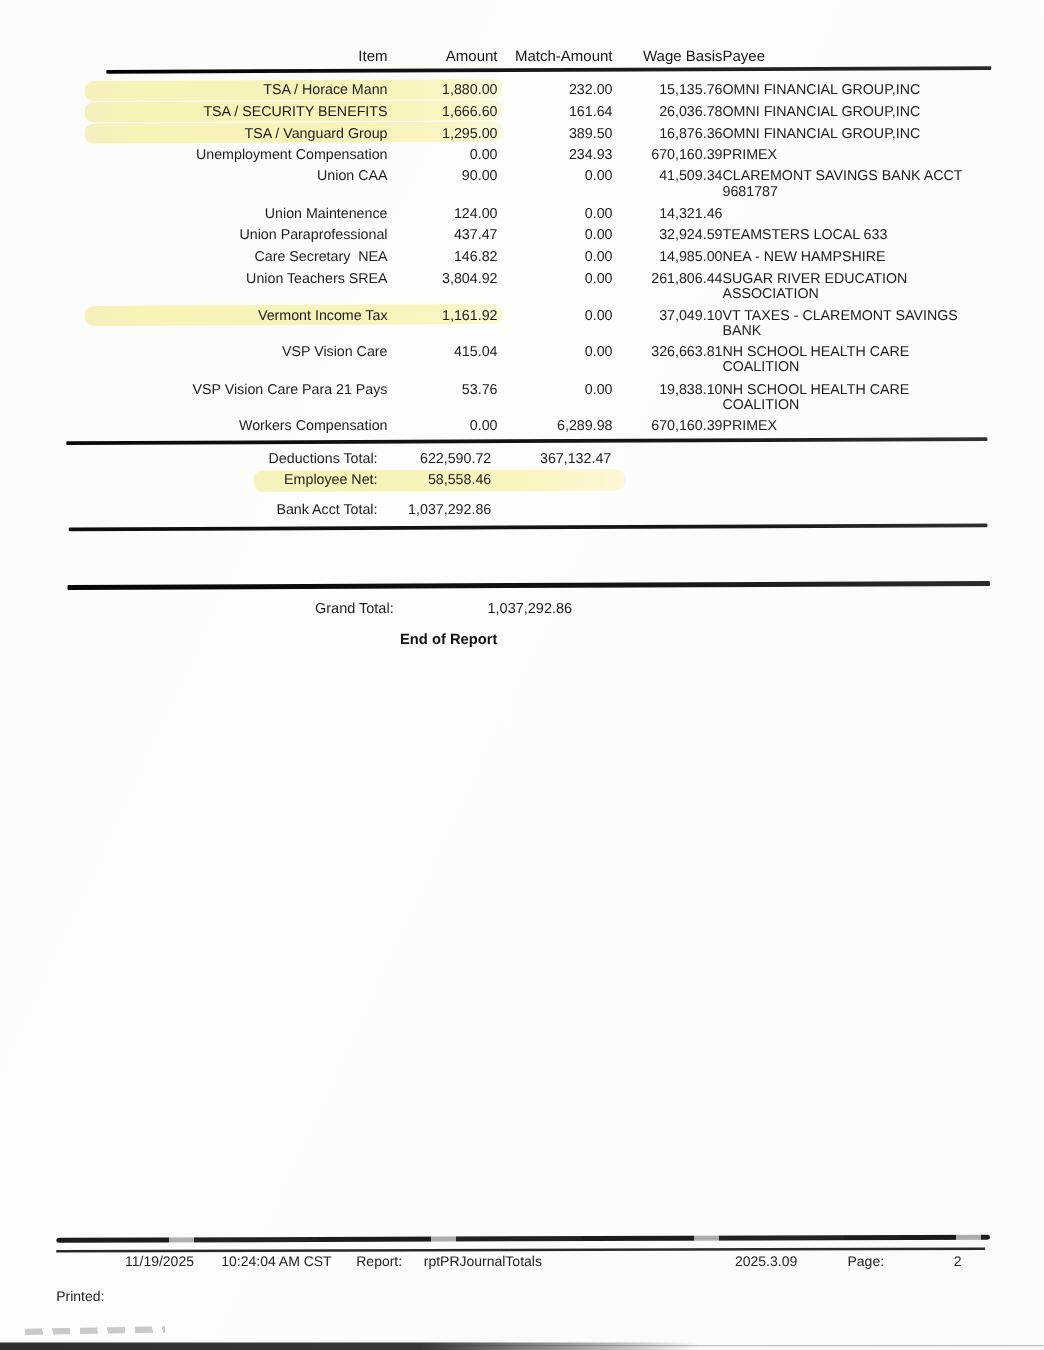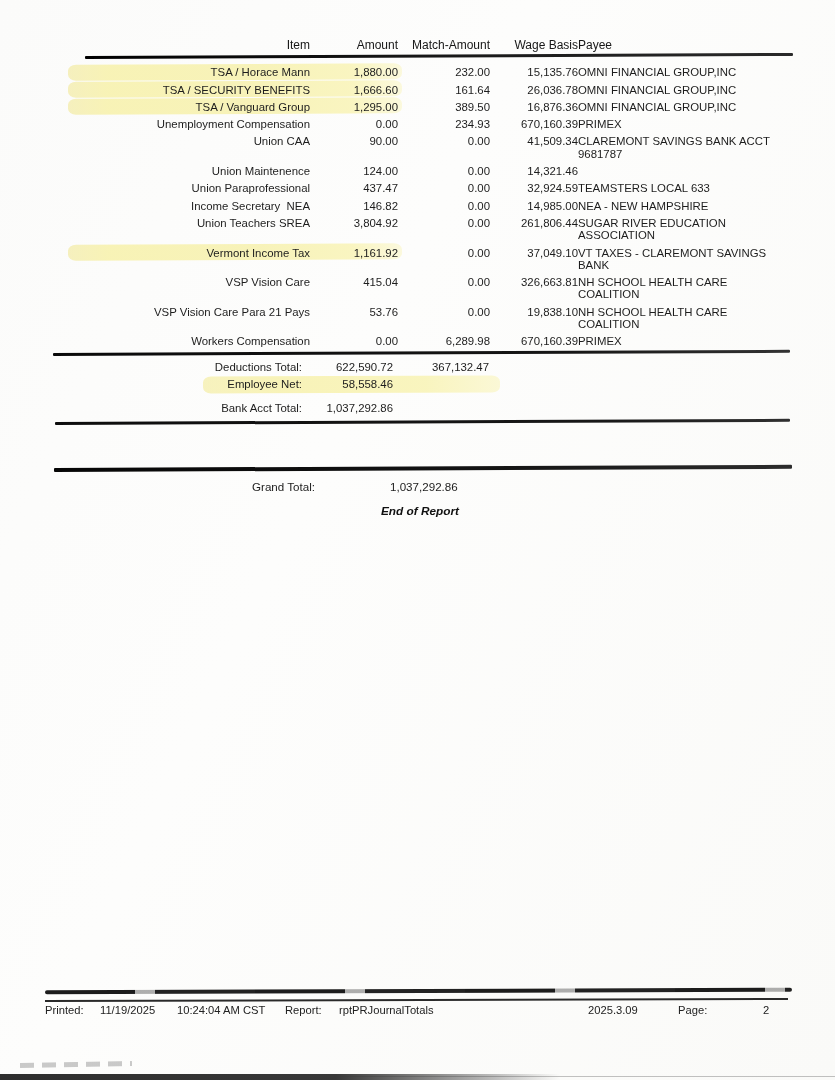--- a/index.html
+++ b/index.html
@@ -53,30 +53,30 @@
     background:linear-gradient(90deg,rgba(243,235,150,.6) 0%,rgba(247,241,172,.85) 25%,rgba(248,243,180,.85) 75%,rgba(250,246,198,.7) 100%);
     transform:rotate(-0.2deg);
   }
   
   .grand-block{position:absolute;top:468px;left:0;width:835px;}
   .rule-grand{height:4px;width:738px;margin-left:54px;
     background:linear-gradient(90deg,#060606 0%,#141414 60%,#2c2c2c 100%);}
   .grand-row{position:absolute;top:12px;left:0;width:835px;font-size:11.6px;}
   .grand-label{position:absolute;left:252px;width:110px;text-align:left;}
   .grand-value{position:absolute;left:390px;}
-  .end-report{position:absolute;top:36px;left:320px;width:200px;text-align:center;font-weight:bold;font-size:11.8px;color:#111;font-style:italic;}
+  .end-report{position:absolute;top:36px;left:320px;width:200px;text-align:left;font-weight:bold;font-size:11.8px;color:#111;}
   
   .footer{position:absolute;top:988px;left:0;width:835px;font-size:11.2px;color:#222;}
   .footer-rule-smudge{position:absolute;top:1px;left:45px;width:747px;height:3.5px;border-radius:2px;
     background:repeating-linear-gradient(90deg,#1c1c1c 0 90px,rgba(28,28,28,.35) 90px 110px,#222 110px 210px);
     transform:rotate(-0.2deg);}
   .footer-rule{position:absolute;top:11px;left:45px;width:743px;height:2px;background:#2a2a2a;transform:rotate(-0.15deg);}
   .footer-text{position:absolute;top:16px;left:0;width:835px;height:16px;}
   .footer-text span{position:absolute;white-space:nowrap;}
-  .f-printed-label{left:45px;}
+  .f-printed-label{left:45px;margin-top:28px;}
   .f-printed-date{left:100px;}
   .f-printed-time{left:177px;}
   .f-report-label{left:285px;}
   .f-report-name{left:339px;}
   .f-version{left:588px;}
   .f-page-label{left:678px;}
   .f-page-number{left:763px;}
   
   .scan-bottom-bar{position:absolute;bottom:0;left:0;width:560px;height:6px;
     background:linear-gradient(90deg,#2e2e2e 0%,#383838 60%,rgba(70,70,70,.35) 88%,rgba(90,90,90,0) 100%);}
@@ -156,21 +156,21 @@
       <div class="grid-row">
         <div class="cell item">Union Paraprofessional</div>
         <div class="cell num">437.47</div>
         <div class="cell num">0.00</div>
         <div class="cell num">32,924.59</div>
         <div class="cell payee">
           <div>TEAMSTERS LOCAL 633</div>
         </div>
       </div>
       <div class="grid-row">
-        <div class="cell item">Income Secretary  NEA</div>
+        <div class="cell item">Care Secretary  NEA</div>
         <div class="cell num">146.82</div>
         <div class="cell num">0.00</div>
         <div class="cell num">14,985.00</div>
         <div class="cell payee">
           <div>NEA - NEW HAMPSHIRE</div>
         </div>
       </div>
       <div class="grid-row">
         <div class="cell item">Union Teachers SREA</div>
         <div class="cell num">3,804.92</div>

